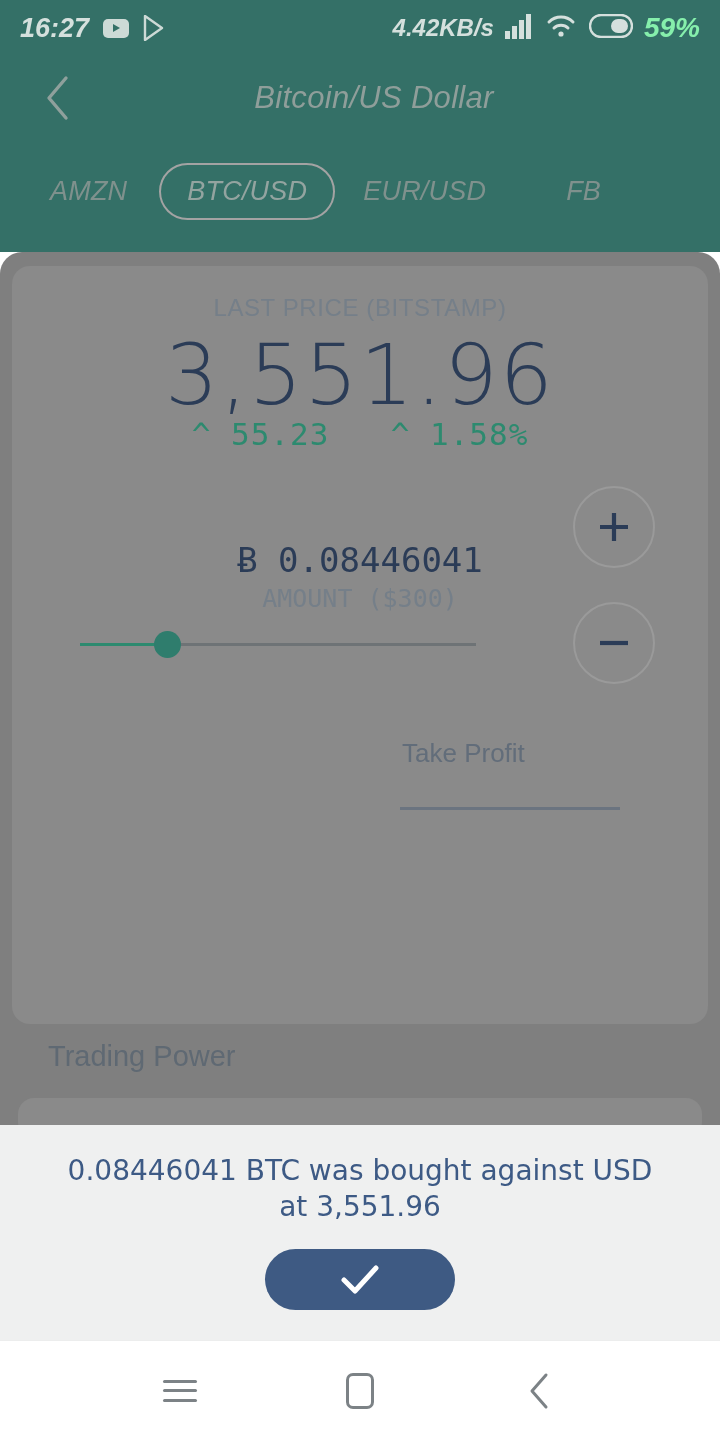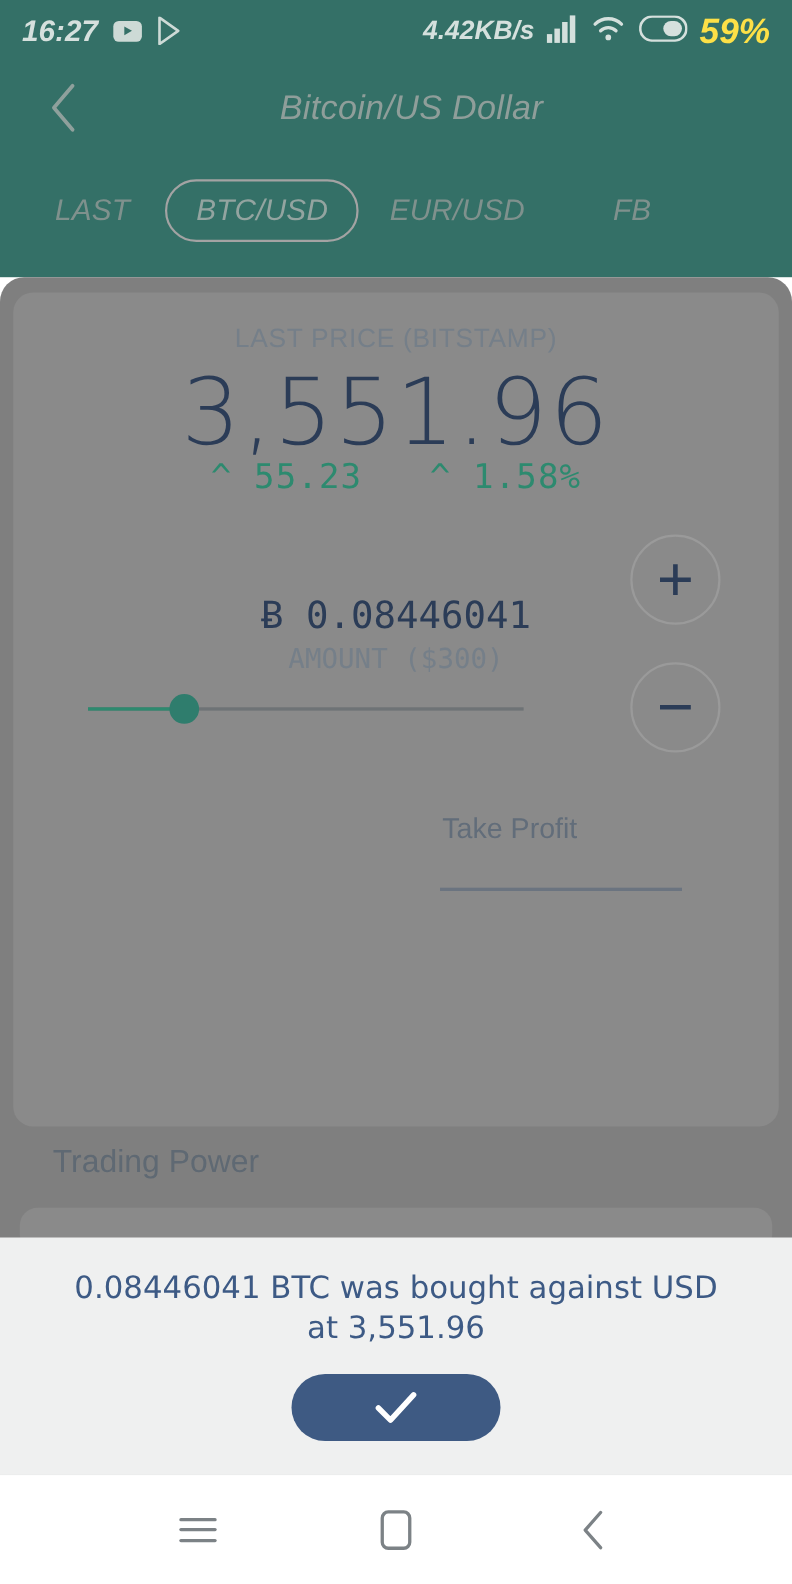--- a/index.html
+++ b/index.html
@@ -26,21 +26,21 @@
   .status-bar {
     position:absolute; left:0; top:0; width:720px; height:56px;
     display:flex; align-items:center;
     padding:0 20px;
     color:#cddad6;
   }
   .status-left { display:flex; align-items:center; gap:14px; }
   .status-right { margin-left:auto; display:flex; align-items:center; gap:11px; }
   .status-time { font-size:27px; font-weight:bold; letter-spacing:0px; color:#d5e0dd; }
   .status-speed { font-size:24px; font-weight:bold; color:#d5e0dd; }
-  .status-batt-pct { font-size:32px; font-weight:bold; color:#fde047; }
+  .status-batt-pct { font-size:28px; font-weight:bold; color:#86efac; }
   .yt-icon {
     width:26px; height:19px; border-radius:5px;
     background:#cddad6; position:relative;
   }
   .yt-icon::after{
     content:""; position:absolute; left:10px; top:5px;
     border-left:7px solid #347067;
     border-top:4.5px solid transparent;
     border-bottom:4.5px solid transparent;
   }
@@ -248,21 +248,21 @@
     <div class="header-row">
       <div class="back-chevron">
         <svg width="28" height="46" viewBox="0 0 28 46">
           <path d="M22 3 L5 23 L22 43" fill="none" stroke="#8fa09c" stroke-width="3.4" stroke-linecap="round" stroke-linejoin="round"></path>
         </svg>
       </div>
       <div class="page-title">Bitcoin/US Dollar</div>
     </div>
 
     <div class="tabs">
-      <div class="tab tab-amzn">LAST</div>
+      <div class="tab tab-amzn">AMZN</div>
       <div class="tab tab-btc">BTC/USD</div>
       <div class="tab tab-eur">EUR/USD</div>
       <div class="tab tab-fb">FB</div>
     </div>
   </div>
 
   <div class="scrim-outer"></div>
 
   <div class="trade-card">
 

